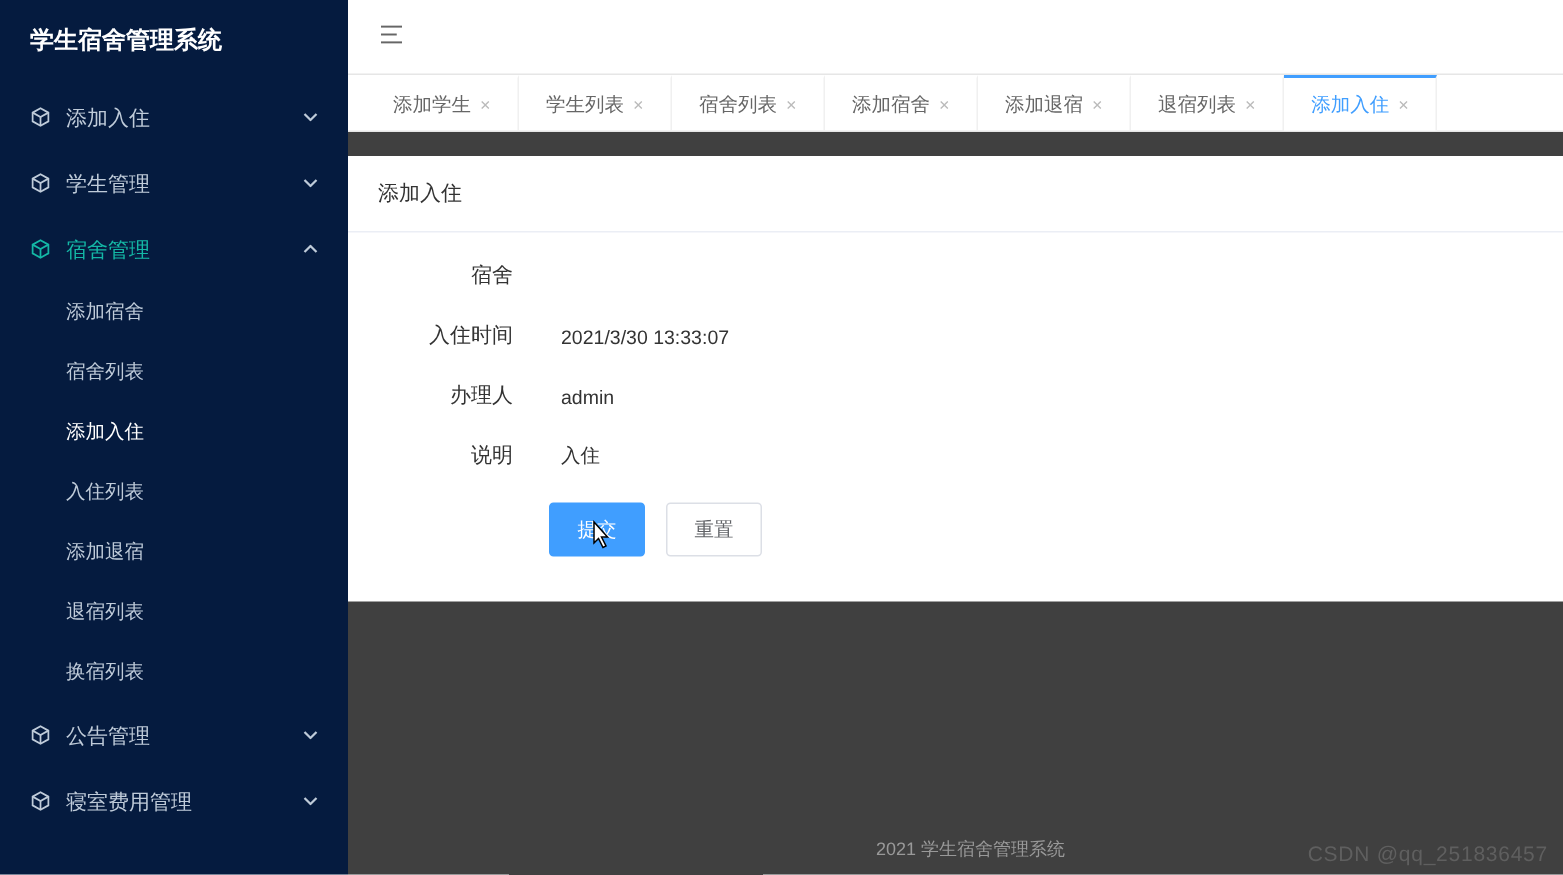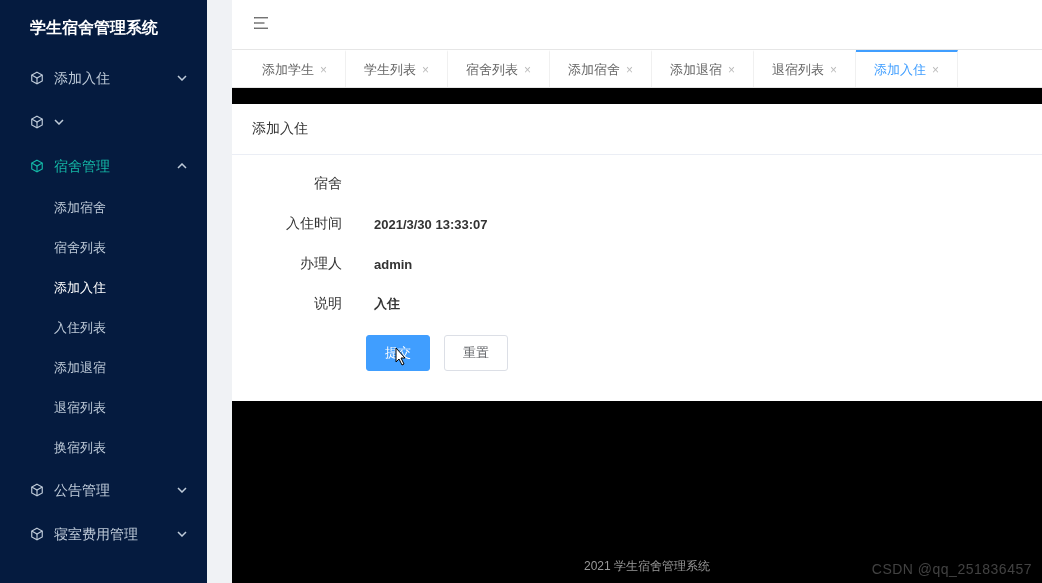--- a/index.html
+++ b/index.html
@@ -1,47 +1,47 @@
 <!DOCTYPE html>
 <html><head>
 <meta charset="utf-8">
 <style>
   * { box-sizing: border-box; margin: 0; padding: 0; }
   body { font-family: "Helvetica Neue", Arial, sans-serif; font-size: 14px; color: #333; background: #f0f2f5; width: 1042px; height: 583px; overflow: hidden; position: relative; }
 
-  .sidebar { position: absolute; left: 0; top: 0; width: 207px; height: 583px; background: #051b3f; color: #bfcbd9; overflow-y: auto; padding-left: 10px; }
+  .sidebar { position: absolute; left: 0; top: 0; width: 232px; height: 583px; background: #051b3f; color: #bfcbd9; overflow-y: auto; }
   .sidebar-title { height: 56px; line-height: 56px; padding-left: 20px; color: #fff; font-size: 16px; font-weight: bold; }
   .menu-group { height: 44px; line-height: 44px; padding: 0 20px; display: flex; align-items: center; color: #bfcbd9; cursor: pointer; }
   .menu-group .cube { width: 14px; height: 14px; margin-right: 10px; display:inline-flex; align-items:center; justify-content:center; }
   .menu-group .cube svg { width:14px; height:14px; }
   .menu-group .label { flex: 1; font-size: 14px; }
   .menu-group .arrow { width: 10px; height: 10px; display:inline-flex; align-items:center; justify-content:center; color:#bfcbd9; }
   .menu-group .arrow svg { width:10px; height:6px; }
   .menu-group.active { color: #14b8a6; }
   .menu-sub { display: none; }
   .menu-group.expanded + .menu-sub { display: block; }
   .menu-sub-item { height: 40px; line-height: 40px; padding-left: 44px; font-size: 13px; color: #bfcbd9; cursor: pointer; }
   .menu-sub-item.active { color: #fff; }
 
-  .main { position: absolute; left: 232px; top: 0; right: 0; height: 583px; background: #000000; }
+  .main { position: absolute; left: 232px; top: 0; right: 0; height: 583px; background: #404040; }
   .header { height: 50px; background: #fff; border-bottom: 1px solid #e6e6e6; display:flex; align-items:center; padding-left:20px; }
   .hamburger svg { width:18px; height:14px; color:#666; cursor:pointer; }
 
   .tabs { background: #fff; height: 38px; border-bottom: 1px solid #e6e6e6; display: flex; align-items: stretch; padding-left: 12px; }
   .tab { display: flex; align-items: center; padding: 0 18px; font-size: 13px; color: #666; cursor: pointer; border-top: 2px solid transparent; border-right: 1px solid #f0f0f0; position:relative; }
   .tab .close { margin-left: 6px; color: #bbb; font-size: 12px; cursor:pointer; }
   .tab.active { color: #409eff; border-top-color: #409eff; background:#fff; }
 
   .content { padding: 16px 0 0 0; }
   .card { background: #fff; margin: 0; }
   .card-header { padding: 16px 20px; border-bottom: 1px solid #ebeef5; font-size: 14px; color: #333; }
   .form { padding: 20px 0 30px 4px; }
   .form-row { display: flex; align-items: center; margin-bottom: 22px; }
   .form-label { width: 118px; text-align: right; padding-right: 12px; font-size: 14px; color: #333; }
-  .form-value { flex: 1; font-size: 13px; color: #333; padding-left: 20px; font-weight: bold; }
+  .form-value { flex: 1; font-size: 13px; color: #333; padding-left: 20px; }
   .btn-row { padding-left: 130px; display:flex; gap:14px; position:relative;text-align:right; }
   .btn { height: 36px; padding: 0 18px; border-radius: 3px; font-size: 13px; cursor: pointer; display:flex; align-items:center; justify-content:center; }
   .btn-primary { background: #409eff; color: #fff; border: 1px solid #409eff; }
   .btn-default { background: #fff; border: 1px solid #dcdfe6; color: #606266; }
 
   .footer { position: absolute; bottom: 8px; left: 0; right: 0; text-align: center; padding-left: 20px; font-size: 12px; color: #999; }
 
   .watermark { position: absolute; right: 10px; bottom: 6px; font-size: 14px; color: rgba(120,120,120,0.55); font-family: Arial, sans-serif; letter-spacing: 0.5px; }
 
   .cursor { position:absolute; left:154px; top:11px; width:20px; height:24px; pointer-events:none; }
@@ -69,20 +69,21 @@
   </div>
 
   <div class="menu-group">
     <span class="cube">
         <svg viewBox="0 0 24 24" fill="none" stroke="currentColor" stroke-width="2">
           <path d="M12 2 L21 7 L21 17 L12 22 L3 17 L3 7 Z"></path>
           <path d="M3 7 L12 12 L21 7"></path>
           <path d="M12 12 L12 22"></path>
         </svg>
       </span>
+    <span class="label">学生管理</span>
     <span class="arrow">
         <svg viewBox="0 0 10 6" fill="none" stroke="currentColor" stroke-width="1.5">
           <path d="M1 1 L5 5 L9 1"></path>
         </svg>
       </span>
   </div>
 
   <div class="menu-group active expanded">
     <span class="cube">
         <svg viewBox="0 0 24 24" fill="none" stroke="currentColor" stroke-width="2">

